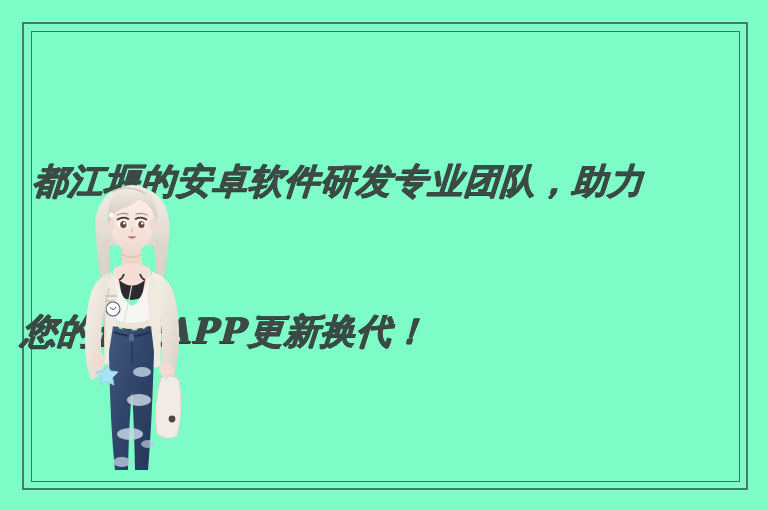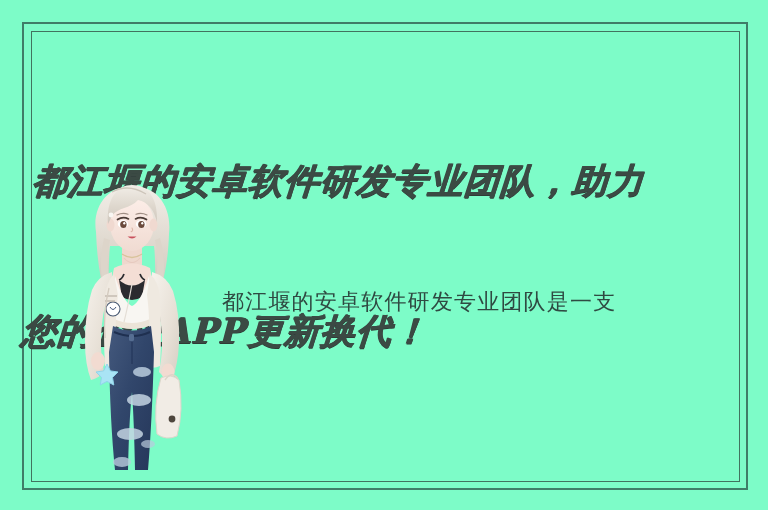--- a/index.html
+++ b/index.html
@@ -198,20 +198,19 @@
       <ellipse cx="36" cy="185" rx="7" ry="9" fill="#f2dbd1"></ellipse>
       <ellipse cx="106" cy="196" rx="6.5" ry="8.5" fill="#f2dbd1"></ellipse>
 
       <path d="M99 202 q10 -5 18 2 q5 30 -2 56 q-11 5 -20 -2 q-4 -30 4 -56 Z" fill="#f1ece5" stroke="#ded6cb" stroke-width="1"></path>
       <circle cx="110" cy="243" r="3.4" fill="#4e463d"></circle>
       <path d="M103 204 q7 -10 13 -1" stroke="#ddd4c8" stroke-width="1.5" fill="none"></path>
     </svg>
   </div>
 
   <div class="body-copy">
-    <span class="bc-line">都江堰的安卓软件研发专业团队是一支</span>
     
     
     
     
   </div>
 
 </div>
 
 </body></html>

